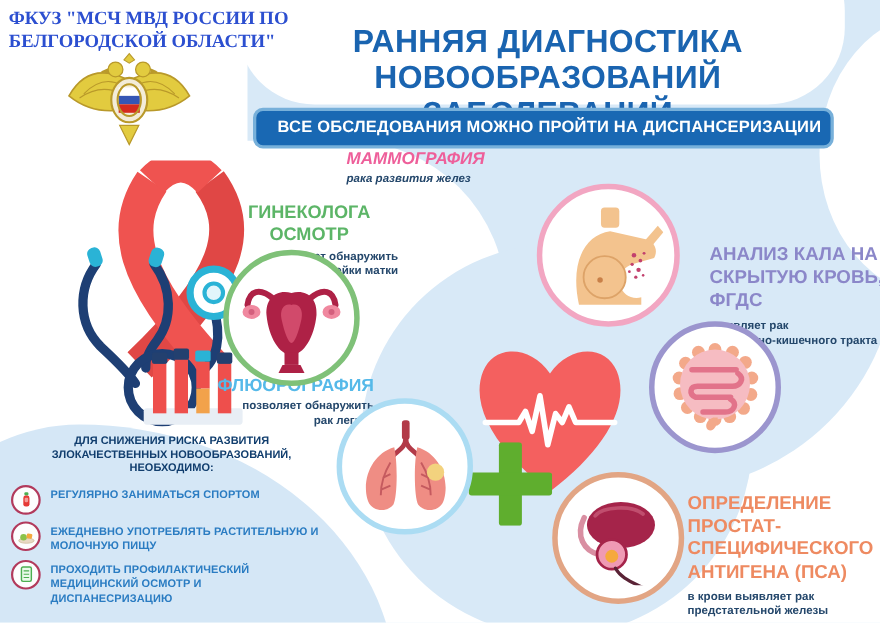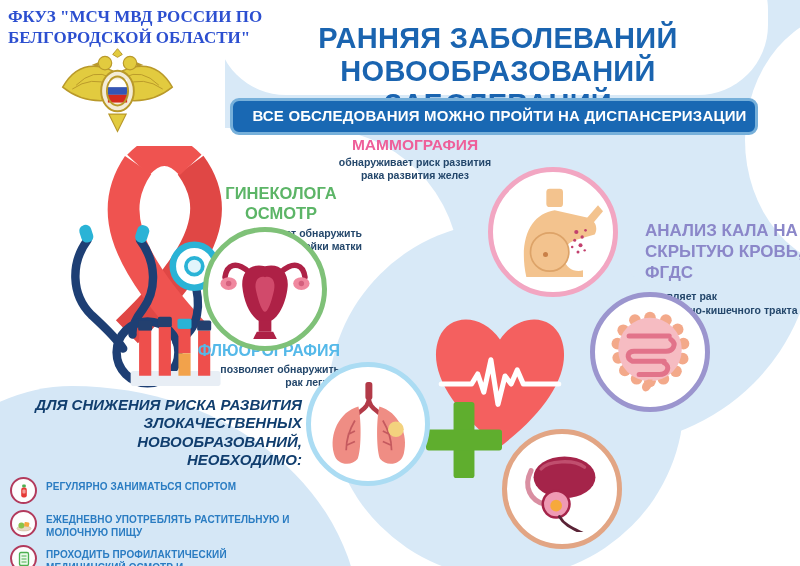--- a/index.html
+++ b/index.html
@@ -19,21 +19,21 @@
   .org-header{left:8px;top:6px;width:300px;font-family:"Liberation Serif", serif;font-weight:bold;font-size:17px;line-height:1.25;color:#2c4fd0;z-index:6;}
   .emblem{left:55px;top:46px;width:125px;height:90px;z-index:6;}
 
   .main-title{left:228px;top:22px;width:540px;text-align:center;font-weight:bold;font-size:29px;line-height:1.14;color:#1a64b0;letter-spacing:.3px;z-index:6;}
   .banner{left:230px;top:98px;width:528px;height:37px;background:#1968b3;border:3px solid #77b0da;border-radius:9px;color:#ffffff;font-weight:bold;font-size:15px;letter-spacing:.2px;text-align:center;line-height:30px;z-index:6;padding-left:11px;}
 
   .sec-head{font-weight:bold;z-index:7;}
   .sec-desc{font-weight:bold;font-size:10.5px;line-height:1.28;color:#24476b;z-index:7;}
   .block{z-index:7;}
 
-  .mammo{left:315px;top:136px;width:200px;text-align:center;}
+  .mammo{left:315px;top:136px;width:200px;text-align:left;font-style:italic;}
   .mammo .t{font-size:15.5px;color:#ee5f9a;margin-bottom:2px;}
   .gyn{left:200px;top:184px;width:162px;text-align:right;}
   .gyn .t{font-size:16.5px;line-height:1.2;color:#5cb567;margin-bottom:3px;text-align:center;}
   .fluoro{left:186px;top:342px;width:154px;text-align:right;}
   .fluoro .t{font-size:16px;color:#55b9e9;margin-bottom:3px;}
   .fecal{left:645px;top:220px;width:168px;text-align:left;}
   .fecal .t{font-size:17px;line-height:1.24;color:#8b87c9;margin-bottom:7px;}
   .psa{left:625px;top:448px;width:172px;text-align:left;}
   .psa .t{font-size:17px;line-height:1.22;color:#ee8a61;margin-bottom:5px;}
   .tline{display:block;}
@@ -44,21 +44,21 @@
   .c-uterus{left:203px;top:227px;width:124px;height:124px;border:5px solid #7fc178;}
   .c-lungs{left:306px;top:362px;width:124px;height:124px;border:5px solid #abdcf3;}
   .c-intestine{left:590px;top:292px;width:120px;height:120px;border:5px solid #9b95ce;}
   .c-prostate{left:502px;top:429px;width:120px;height:120px;border:5px solid #e2a584;}
 
   .heart{left:418px;top:303px;width:164px;height:152px;z-index:6;}
   .cross{left:426px;top:402px;width:76px;height:76px;z-index:7;}
   .ribbon{left:52px;top:146px;width:206px;height:246px;z-index:6;}
 
   .prevention{left:10px;top:396px;width:292px;z-index:8;}
-  .prev-head{text-align:right;font-weight:bold;font-size:15px;line-height:1.22;color:#113e6e;margin-bottom:8px;font-style:italic;}
+  .prev-head{text-align:center;font-weight:bold;font-size:10px;line-height:1.22;color:#113e6e;margin-bottom:8px;}
   .prev-item{display:flex;align-items:flex-start;margin-bottom:6px;}
   .prev-ic{flex:0 0 27px;width:27px;height:27px;border:2.5px solid #b23a5c;border-radius:50%;background:#fdfdfd;display:flex;align-items:center;justify-content:center;margin-right:9px;}
   .prev-label{font-weight:bold;font-size:10px;line-height:1.3;color:#2a7cc2;width:250px;padding-top:3px;letter-spacing:.1px;}
 </style>
 </head>
 <body>
 
 <div id="poster">
 
   <div class="abs bg-band"></div>
@@ -86,21 +86,21 @@
       <path d="M56,70 L74,70 L65,88 Z" fill="#e2cb3f" stroke="#b9992a" stroke-width="1.2"></path>
       <ellipse cx="65" cy="46" rx="17" ry="21" fill="#f3ecd8" stroke="#b9992a" stroke-width="2"></ellipse>
       <rect x="55" y="34" width="20" height="8" fill="#ffffff"></rect>
       <rect x="55" y="42" width="20" height="8" fill="#3556b5"></rect>
       <rect x="55" y="50" width="20" height="8" fill="#d52b1e"></rect>
       <ellipse cx="65" cy="46" rx="11" ry="15" fill="none" stroke="#b9992a" stroke-width="2"></ellipse>
     </svg>
   </div>
 
   <div class="abs main-title">
-    <span class="tline">РАННЯЯ ЗАБОЛЕВАНИЙ</span>
+    <span class="tline">РАННЯЯ ДИАГНОСТИКА</span>
     <span class="tline">НОВООБРАЗОВАНИЙ ЗАБОЛЕВАНИЙ</span>
   </div>
 
   <div class="abs banner">ВСЕ ОБСЛЕДОВАНИЯ МОЖНО ПРОЙТИ НА ДИСПАНСЕРИЗАЦИИ</div>
 
   <div class="abs ribbon">
     <svg width="206" height="246" viewBox="0 0 220 262">
       <path d="M148,20 C180,64 170,112 80,198" stroke="#e04745" stroke-width="34" fill="none"></path>
       <path d="M92,20 C62,64 72,114 150,198" stroke="#ef5350" stroke-width="34" fill="none"></path>
       <path d="M92,20 Q120,-10 148,20" stroke="#ef5350" stroke-width="32" fill="none"></path>
@@ -144,21 +144,20 @@
   <div class="abs cross">
     <svg width="76" height="76" viewBox="0 0 80 80">
       <rect x="29" y="0" width="22" height="80" rx="3" fill="#5fae2e"></rect>
       <rect x="0" y="29" width="80" height="22" rx="3" fill="#5fae2e"></rect>
     </svg>
   </div>
 
   <div class="abs block mammo">
     <div class="sec-head t">МАММОГРАФИЯ</div>
     <div class="sec-desc">
-      <span class="dline">обнаруживает риск развития</span>
       <span class="dline">рака развития желез</span>
     </div>
   </div>
 
   <div class="abs block gyn">
     <div class="sec-head t">
       <span class="tline">ГИНЕКОЛОГА</span>
       <span class="tline">ОСМОТР</span>
     </div>
     <div class="sec-desc">
@@ -180,20 +179,32 @@
       <span class="tline">АНАЛИЗ КАЛА НА</span>
       <span class="tline">СКРЫТУЮ КРОВЬ,</span>
       <span class="tline">ФГДС</span>
     </div>
     <div class="sec-desc">
       <span class="dline">выявляет рак</span>
       <span class="dline">желудочно-кишечного тракта</span>
     </div>
   </div>
 
+  <div class="abs block psa">
+    <div class="sec-head t">
+      <span class="tline">ОПРЕДЕЛЕНИЕ</span>
+      <span class="tline">ПРОСТАТ-</span>
+      <span class="tline">СПЕЦИФИЧЕСКОГО</span>
+      <span class="tline">АНТИГЕНА (ПСА)</span>
+    </div>
+    <div class="sec-desc">
+      <span class="dline">в крови выявляет рак</span>
+      <span class="dline">предстательной железы</span>
+    </div>
+  </div>
 
   <div class="abs organ-circle c-breast">
     <svg width="100" height="100" viewBox="0 0 120 112">
       <path d="M100,40 L114,24 L120,31 L106,48 Z" fill="#f3c38e"></path>
       <rect x="52" y="4" width="20" height="22" rx="4" fill="#f3c38e"></rect>
       <path d="M28,110 C18,64 34,34 62,30 L102,39 C112,43 114,52 110,59 L86,66 C76,70 71,78 73,88 C75,99 86,105 96,102 L96,110 Z" fill="#f3c38e"></path>
       <circle cx="56" cy="80" r="23" fill="#f3c38e" stroke="#dda368" stroke-width="2"></circle>
       <circle cx="51" cy="83" r="3" fill="#c98048"></circle>
       <g fill="#c2406d">
         <circle cx="88" cy="56" r="2.5"></circle>

